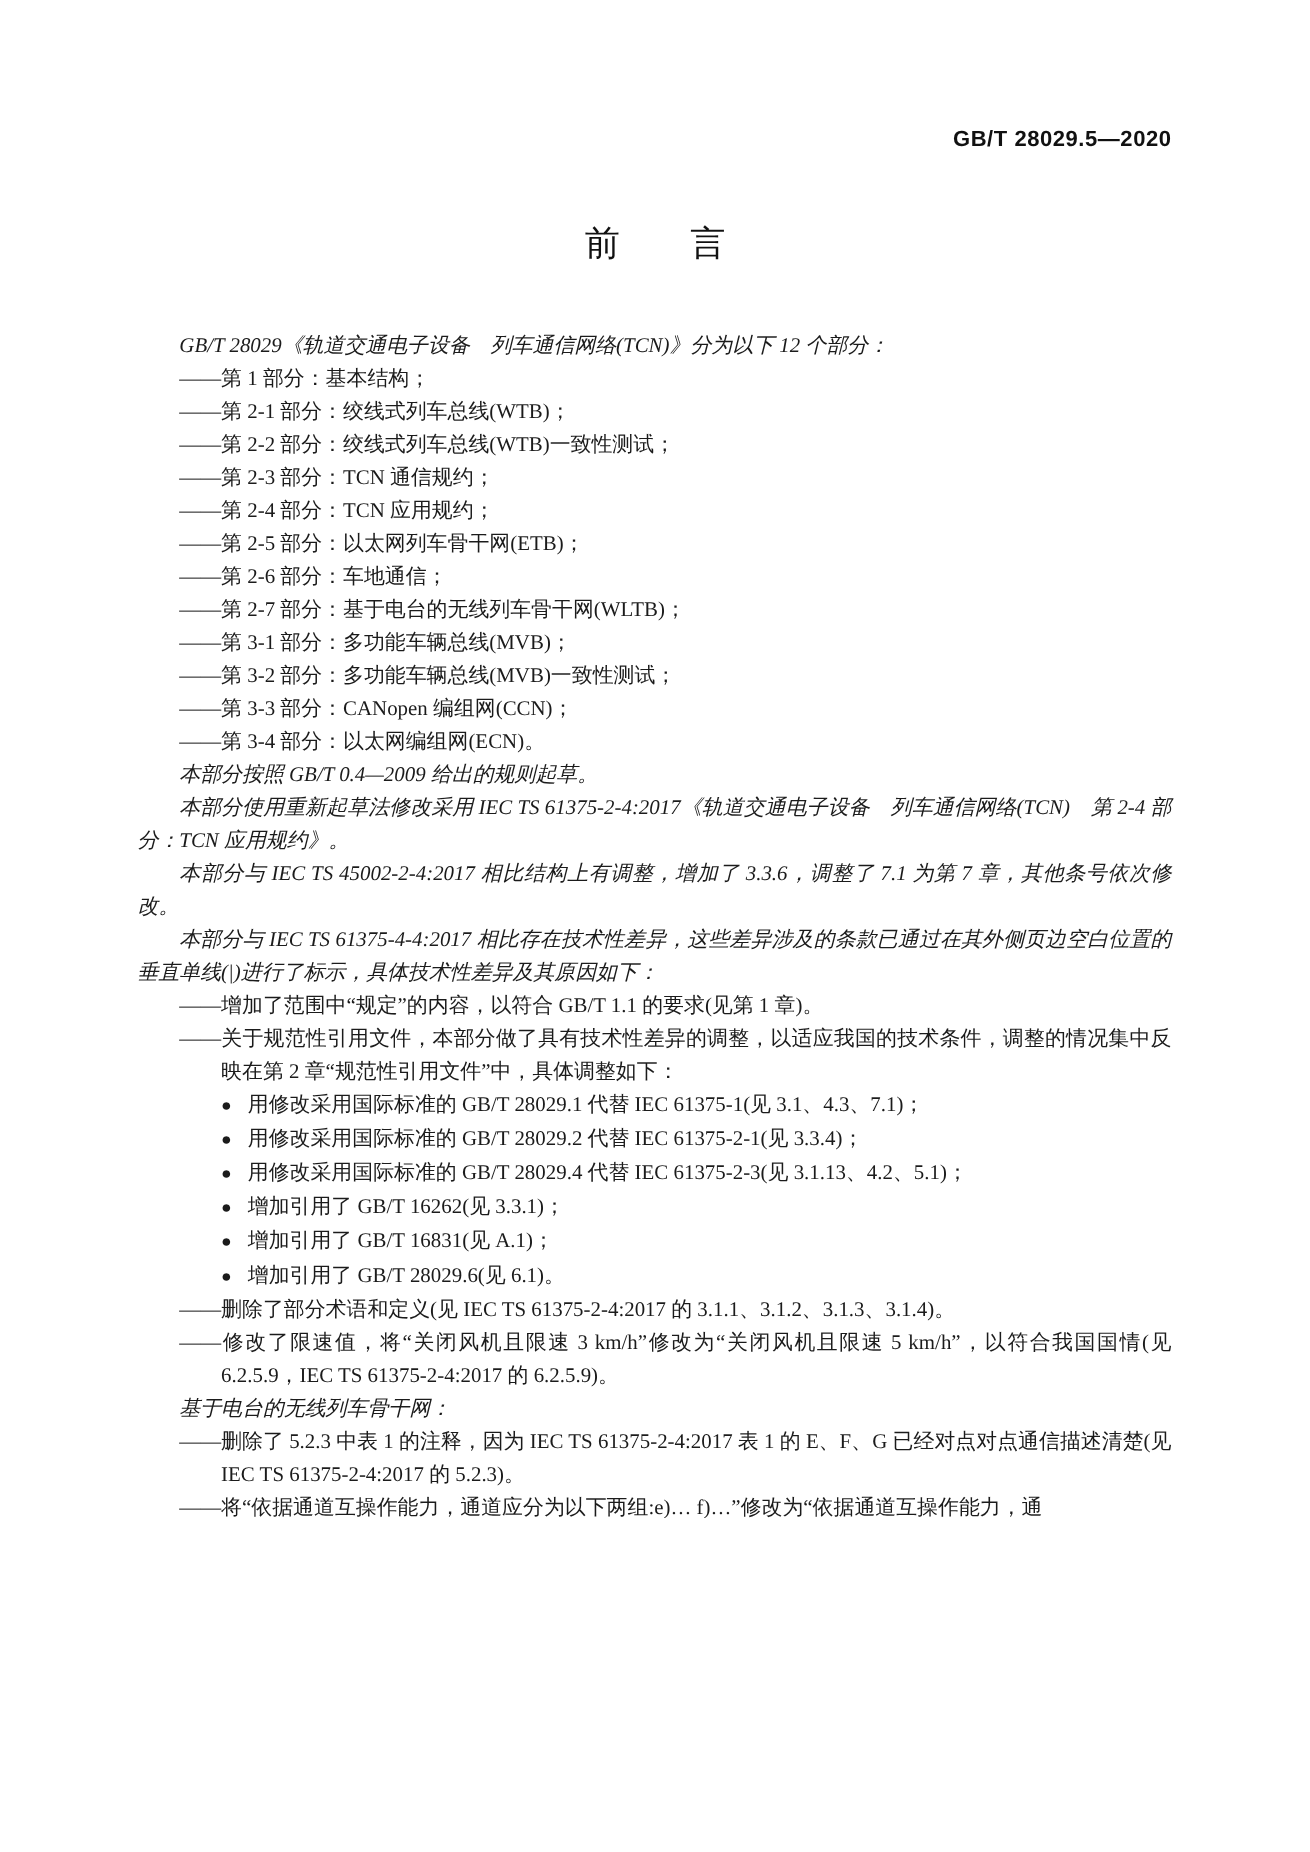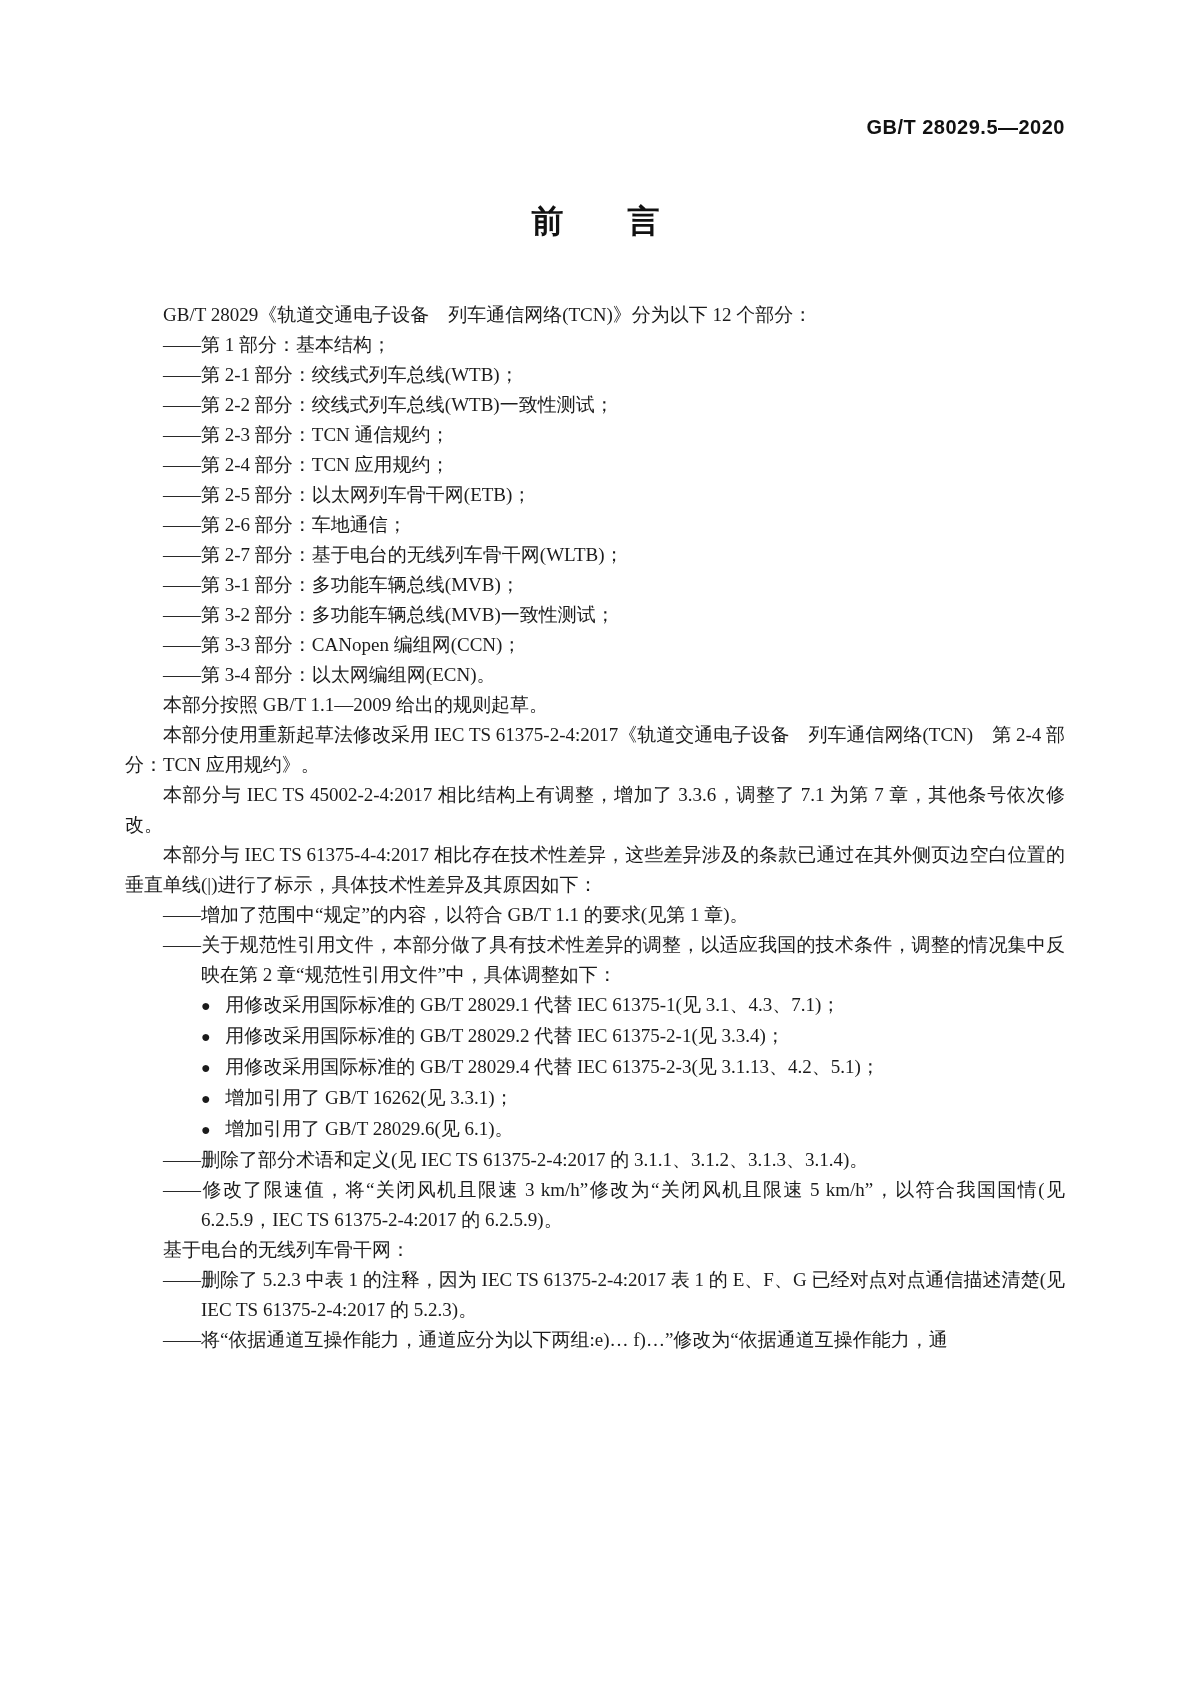--- a/index.html
+++ b/index.html
@@ -29,39 +29,40 @@
     color: #111;
   }
   .page-title {
     position: absolute;
     top: 200px;
     left: 0;
     right: 0;
     margin: 0;
     text-align: center;
     font-family: "Liberation Sans", "DejaVu Sans", sans-serif;
-    font-weight: bold;
+    font-weight: normal;
     font-size: 32px;
     color: #111;
   }
   .doc-body {
     position: absolute;
     top: 300px;
     left: 125px;
     width: 940px;
     font-size: 19px;
     line-height: 30px;
     text-align: justify;
   }
   .block {
     margin: 0;
     padding: 0;
   }
   .block.para {
     text-indent: 2em;
+    font-style: italic;
   }
   .block.dash {
     padding-left: 4em;
     text-indent: -2em;
   }
   .block.bullet {
     padding-left: 5.5em;
     text-indent: -1.5em;
   }
   .marker {
@@ -101,30 +102,31 @@
       <p class="block dash"><span class="marker dash-marker">——</span>第 2-2 部分：绞线式列车总线(WTB)一致性测试；</p>
       <p class="block dash"><span class="marker dash-marker">——</span>第 2-3 部分：TCN 通信规约；</p>
       <p class="block dash"><span class="marker dash-marker">——</span>第 2-4 部分：TCN 应用规约；</p>
       <p class="block dash"><span class="marker dash-marker">——</span>第 2-5 部分：以太网列车骨干网(ETB)；</p>
       <p class="block dash"><span class="marker dash-marker">——</span>第 2-6 部分：车地通信；</p>
       <p class="block dash"><span class="marker dash-marker">——</span>第 2-7 部分：基于电台的无线列车骨干网(WLTB)；</p>
       <p class="block dash"><span class="marker dash-marker">——</span>第 3-1 部分：多功能车辆总线(MVB)；</p>
       <p class="block dash"><span class="marker dash-marker">——</span>第 3-2 部分：多功能车辆总线(MVB)一致性测试；</p>
       <p class="block dash"><span class="marker dash-marker">——</span>第 3-3 部分：CANopen 编组网(CCN)；</p>
       <p class="block dash"><span class="marker dash-marker">——</span>第 3-4 部分：以太网编组网(ECN)。</p>
-      <p class="block para">本部分按照 GB/T 1.1—2009 给出的规则起草。</p>
+      <p class="block para">本部分按照 GB/T 0.4—2009 给出的规则起草。</p>
       <p class="block para">本部分使用重新起草法修改采用 IEC TS 61375-2-4:2017《轨道交通电子设备　列车通信网络(TCN)　第 2-4 部分：TCN 应用规约》。</p>
       <p class="block para">本部分与 IEC TS 45002-2-4:2017 相比结构上有调整，增加了 3.3.6，调整了 7.1 为第 7 章，其他条号依次修改。</p>
       <p class="block para">本部分与 IEC TS 61375-4-4:2017 相比存在技术性差异，这些差异涉及的条款已通过在其外侧页边空白位置的垂直单线(|)进行了标示，具体技术性差异及其原因如下：</p>
       <p class="block dash"><span class="marker dash-marker">——</span>增加了范围中“规定”的内容，以符合 GB/T 1.1 的要求(见第 1 章)。</p>
       <p class="block dash"><span class="marker dash-marker">——</span>关于规范性引用文件，本部分做了具有技术性差异的调整，以适应我国的技术条件，调整的情况集中反映在第 2 章“规范性引用文件”中，具体调整如下：</p>
       <p class="block bullet"><span class="marker bullet-marker">●</span>用修改采用国际标准的 GB/T 28029.1 代替 IEC 61375-1(见 3.1、4.3、7.1)；</p>
       <p class="block bullet"><span class="marker bullet-marker">●</span>用修改采用国际标准的 GB/T 28029.2 代替 IEC 61375-2-1(见 3.3.4)；</p>
       <p class="block bullet"><span class="marker bullet-marker">●</span>用修改采用国际标准的 GB/T 28029.4 代替 IEC 61375-2-3(见 3.1.13、4.2、5.1)；</p>
       <p class="block bullet"><span class="marker bullet-marker">●</span>增加引用了 GB/T 16262(见 3.3.1)；</p>
+      <p class="block bullet"><span class="marker bullet-marker">●</span>增加引用了 GB/T 16831(见 A.1)；</p>
       <p class="block bullet"><span class="marker bullet-marker">●</span>增加引用了 GB/T 28029.6(见 6.1)。</p>
       <p class="block dash"><span class="marker dash-marker">——</span>删除了部分术语和定义(见 IEC TS 61375-2-4:2017 的 3.1.1、3.1.2、3.1.3、3.1.4)。</p>
       <p class="block dash"><span class="marker dash-marker">——</span>修改了限速值，将“关闭风机且限速 3 km/h”修改为“关闭风机且限速 5 km/h”，以符合我国国情(见 6.2.5.9，IEC TS 61375-2-4:2017 的 6.2.5.9)。</p>
       <p class="block para">基于电台的无线列车骨干网：</p>
       <p class="block dash"><span class="marker dash-marker">——</span>删除了 5.2.3 中表 1 的注释，因为 IEC TS 61375-2-4:2017 表 1 的 E、F、G 已经对点对点通信描述清楚(见 IEC TS 61375-2-4:2017 的 5.2.3)。</p>
       <p class="block dash"><span class="marker dash-marker">——</span>将“依据通道互操作能力，通道应分为以下两组:e)… f)…”修改为“依据通道互操作能力，通</p>
     </div>
 
   <div class="page-number">Ⅲ</div>
 

